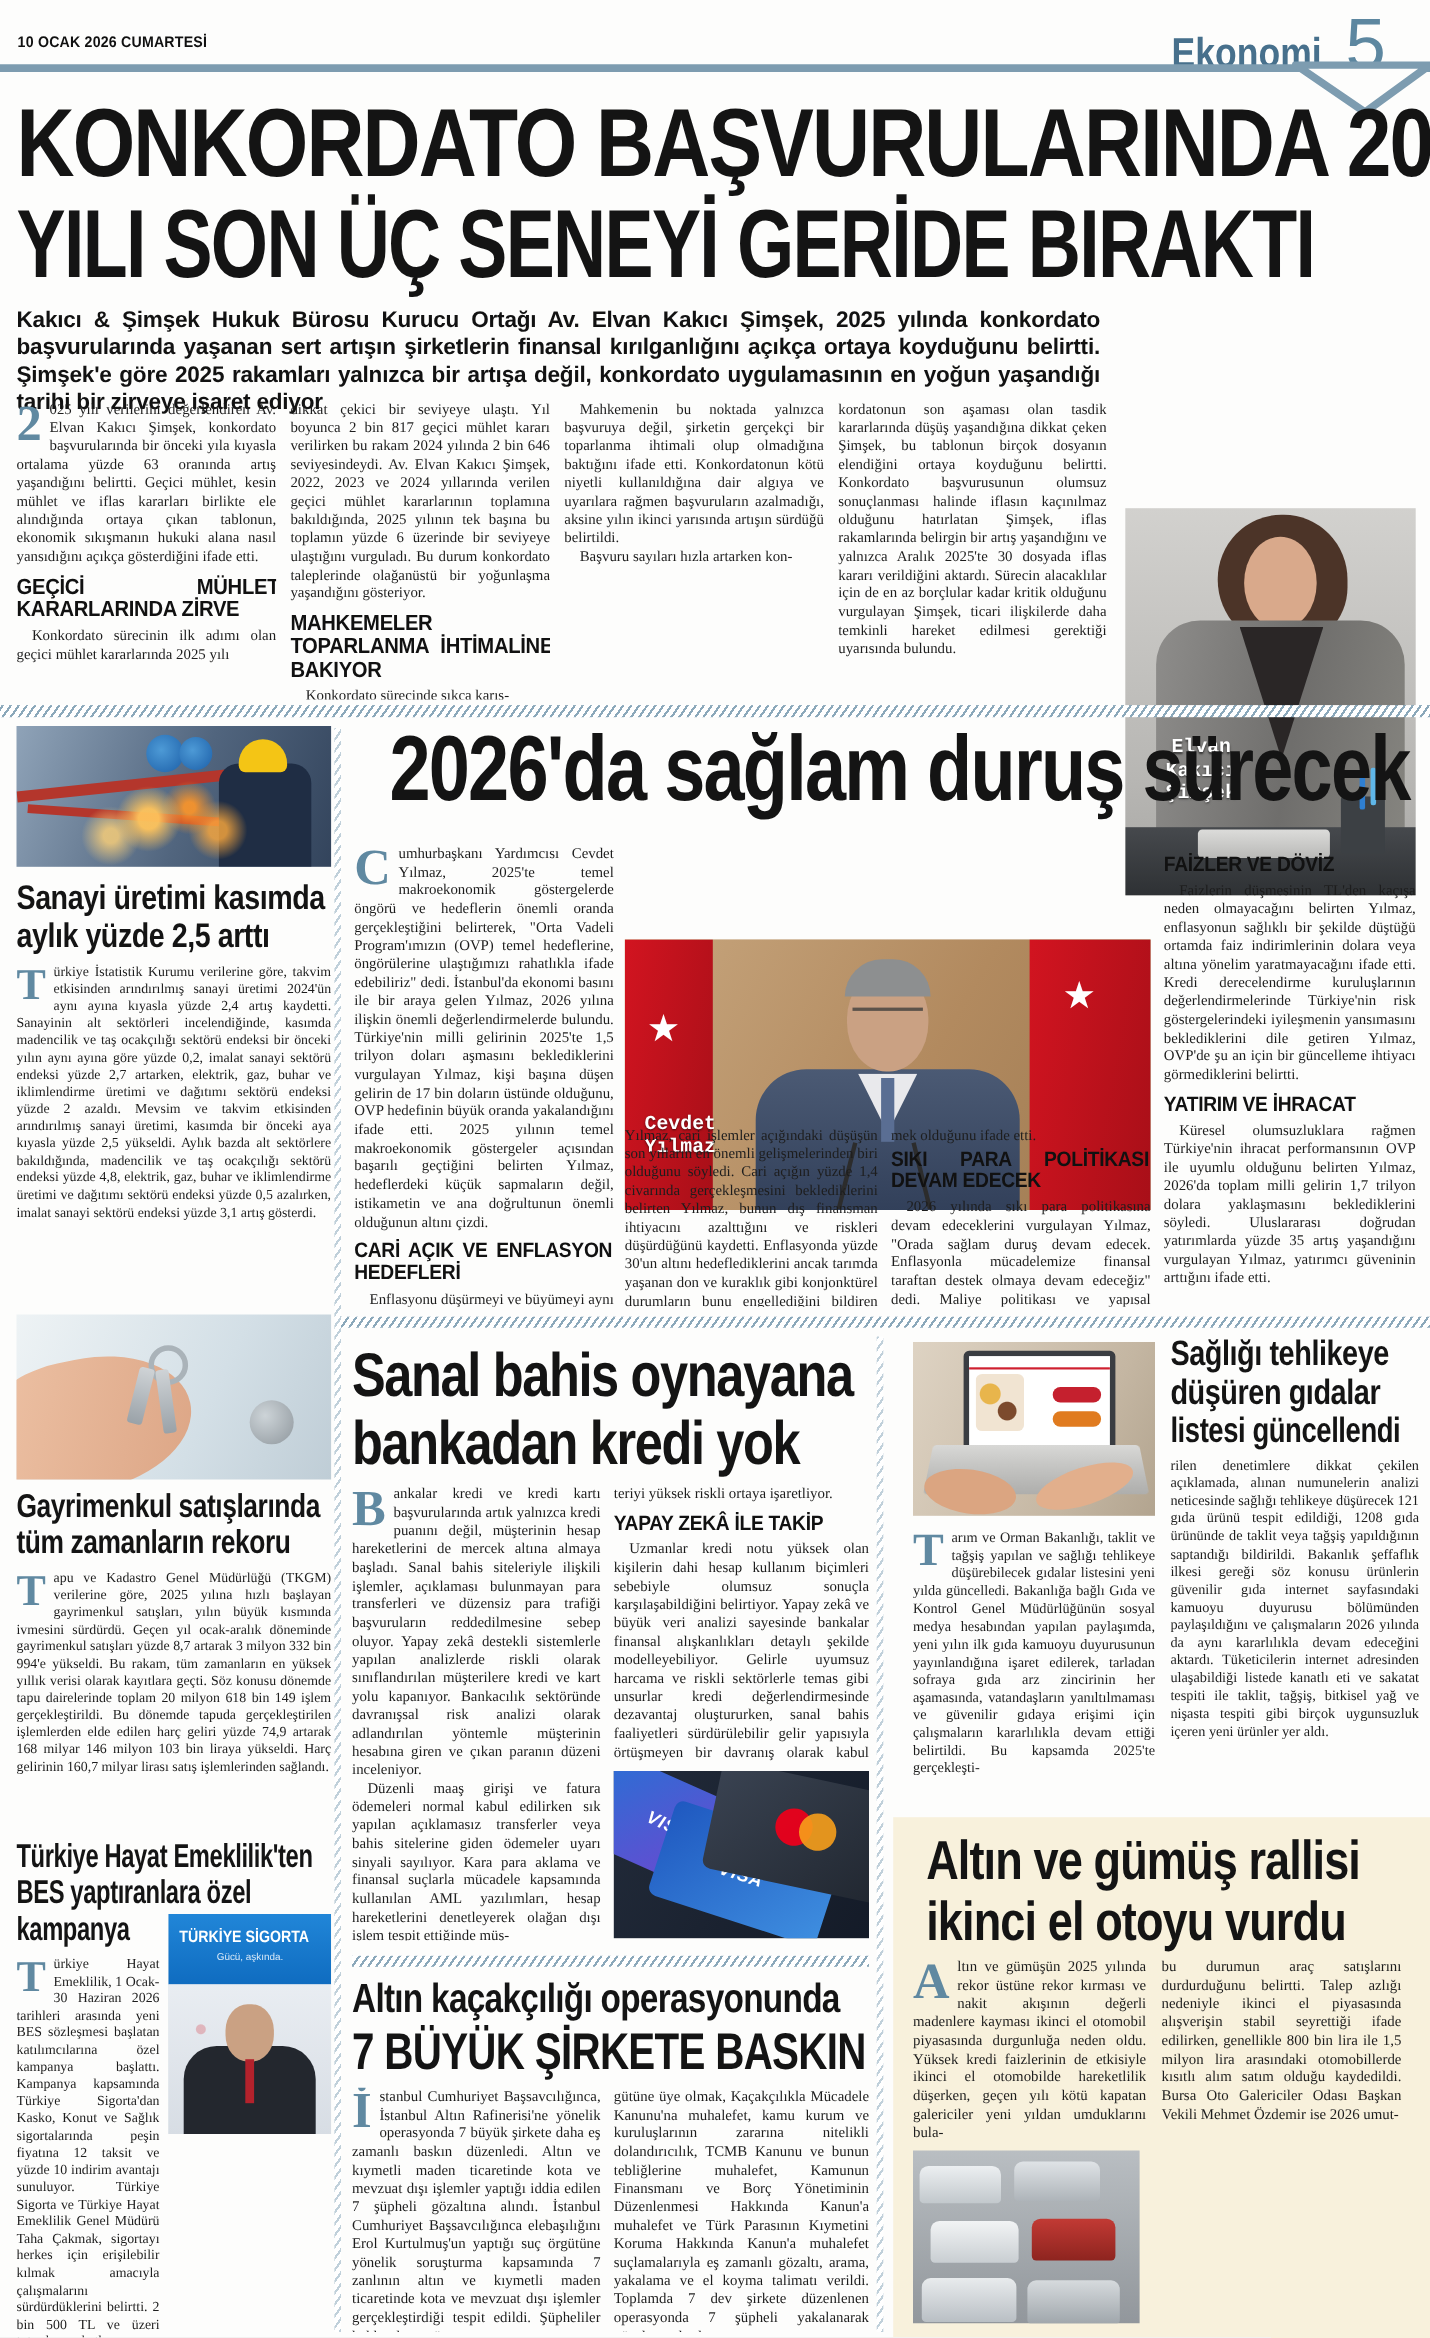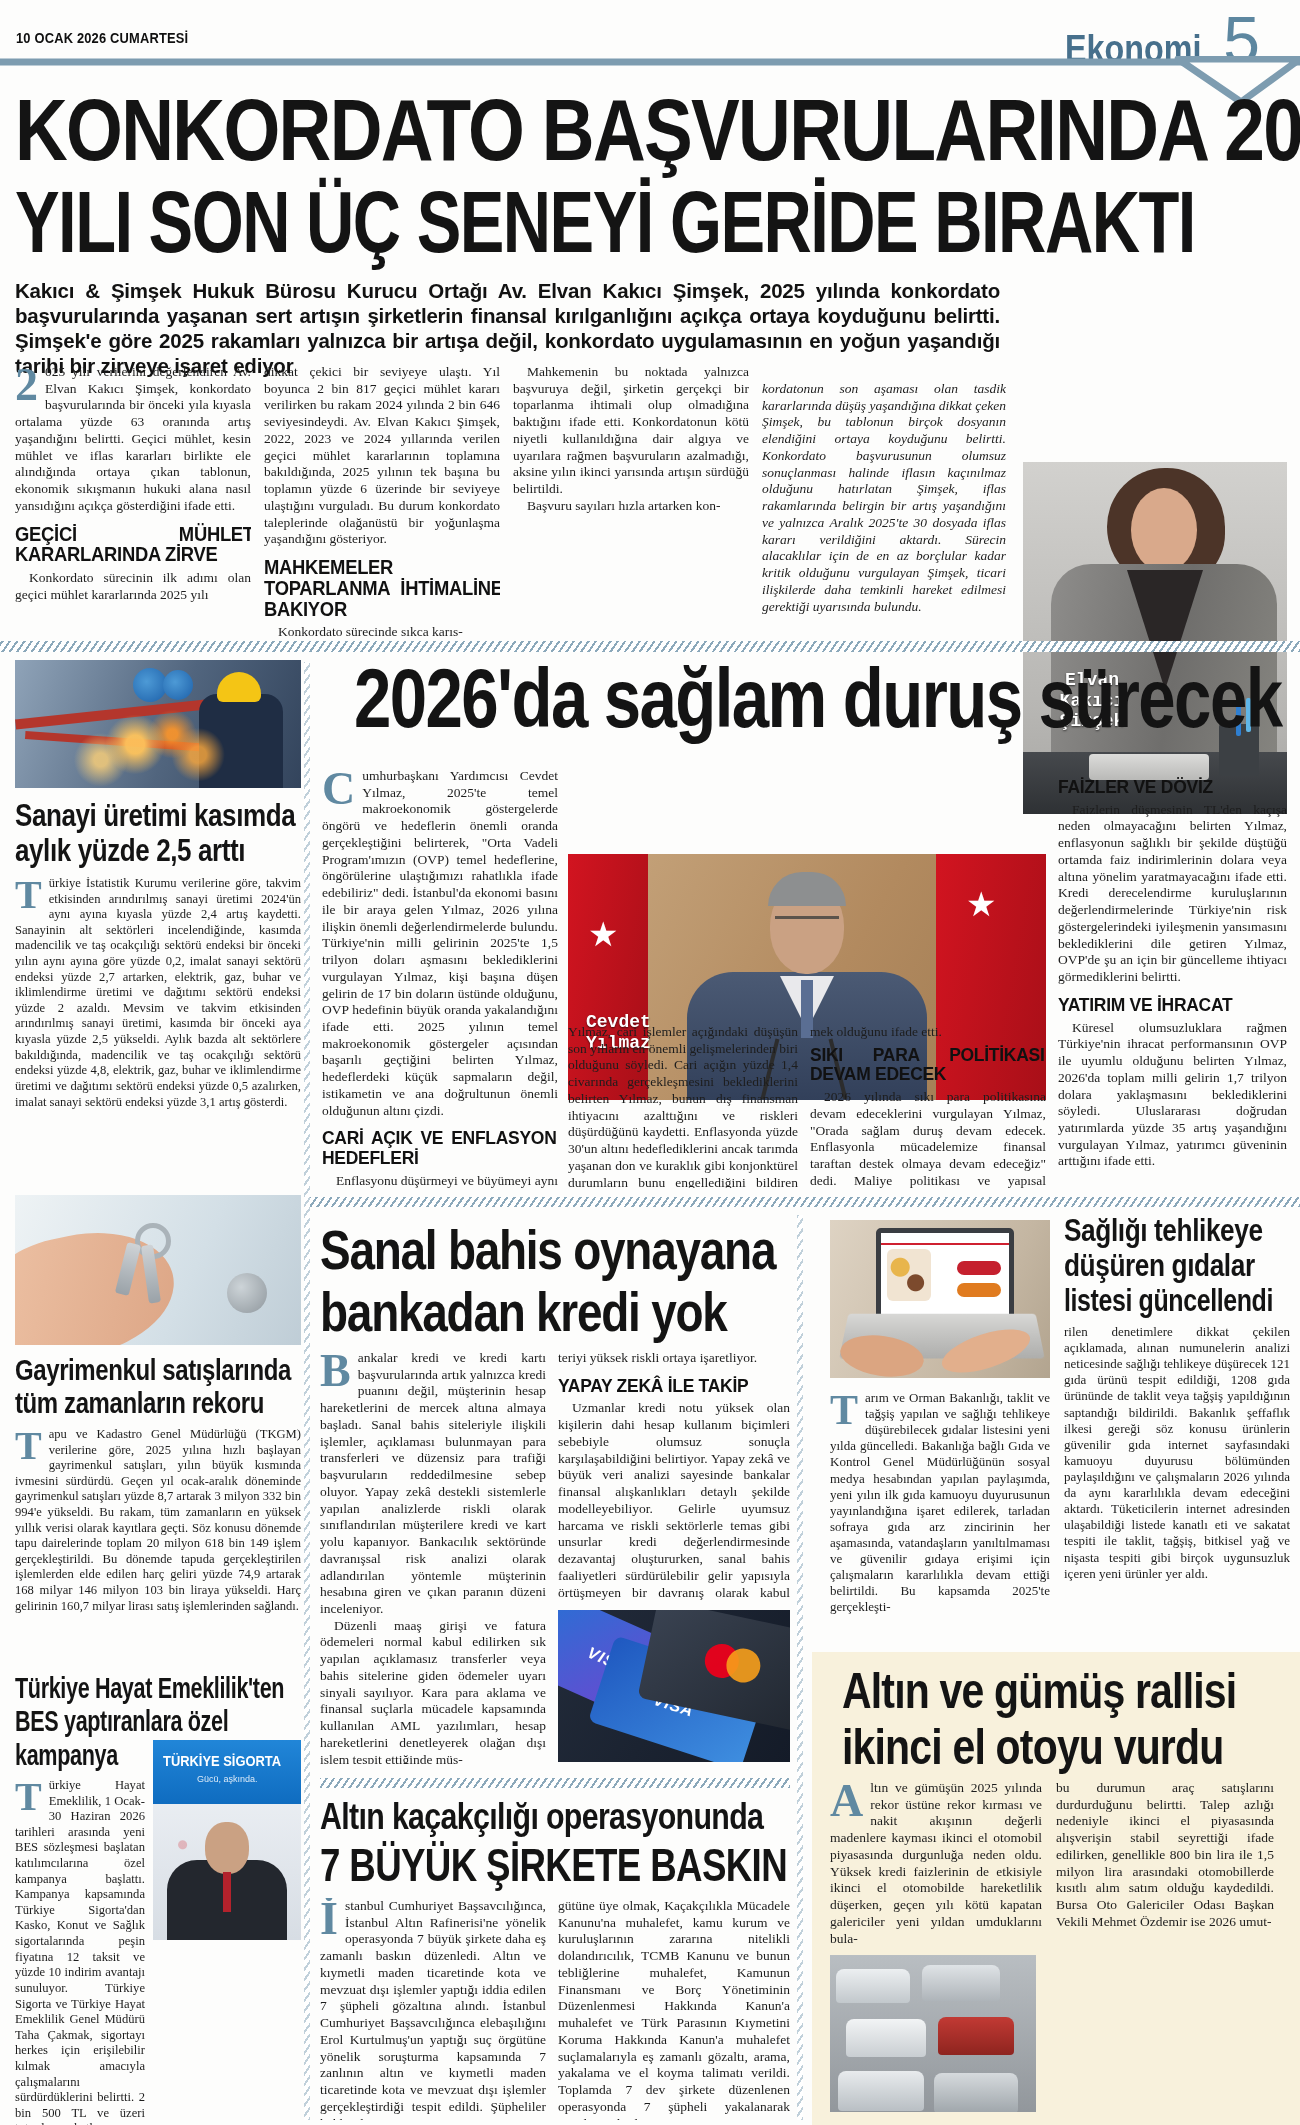--- a/index.html
+++ b/index.html
@@ -147,21 +147,21 @@
     </div>
     <div class="body-text abs" style="left:249px;top:278px;width:236px;height:272px;">
       <p>dikkat çekici bir seviyeye ulaştı. Yıl boyunca 2 bin 817 geçici mühlet kararı verilirken bu rakam 2024 yılında 2 bin 646 seviyesindeydi. Av. Elvan Kakıcı Şimşek, 2022, 2023 ve 2024 yıllarında verilen geçici mühlet kararlarının toplamına bakıldığında, 2025 yılının tek başına bu toplamın yüzde 6 üzerinde bir seviyeye ulaştığını vurguladı. Bu durum konkordato taleplerinde olağanüstü bir yoğunlaşma yaşandığını gösteriyor.</p>
       <div class="kicker" style="font-size:20px;width:110%;">MAHKEMELER TOPARLANMA İHTİMALİNE BAKIYOR</div>
       <p class="ind">Konkordato sürecinde sıkça karış-</p>
     </div>
     <div class="body-text abs" style="left:498px;top:278px;width:236px;height:272px;">
       <p class="ind">Mahkemenin bu noktada yalnızca başvuruya değil, şirketin gerçekçi bir toparlanma ihtimali olup olmadığına baktığını ifade etti. Konkordatonun kötü niyetli kullanıldığına dair algıya ve uyarılara rağmen başvuruların azalmadığı, aksine yılın ikinci yarısında artışın sürdüğü belirtildi.</p>
       <p class="ind">Başvuru sayıları hızla artarken kon-</p>
     </div>
-    <div class="body-text abs" style="left:747px;top:295px;width:244px;height:272px;font-style:italic;">
+    <div class="body-text abs" style="left:747px;top:278px;width:244px;height:272px;">
       <p>kordatonun son aşaması olan tasdik kararlarında düşüş yaşandığına dikkat çeken Şimşek, bu tablonun birçok dosyanın elendiğini ortaya koyduğunu belirtti. Konkordato başvurusunun olumsuz sonuçlanması halinde iflasın kaçınılmaz olduğunu hatırlatan Şimşek, iflas rakamlarında belirgin bir artış yaşandığını ve yalnızca Aralık 2025'te 30 dosyada iflas kararı verildiğini aktardı. Sürecin alacaklılar için de en az borçlular kadar kritik olduğunu vurgulayan Şimşek, ticari ilişkilerde daha temkinli hareket edilmesi gerektiği uyarısında bulundu.</p>
     </div>
 
     <div class="photo ph-elvan abs" style="left:1008px;top:196px;width:264px;height:352px;">
       <div class="hair"></div>
       <div class="face"></div>
       <div class="blazer"></div>
       <div class="innertop"></div>
       <div class="desk"></div>
       <div class="laptop"></div>

